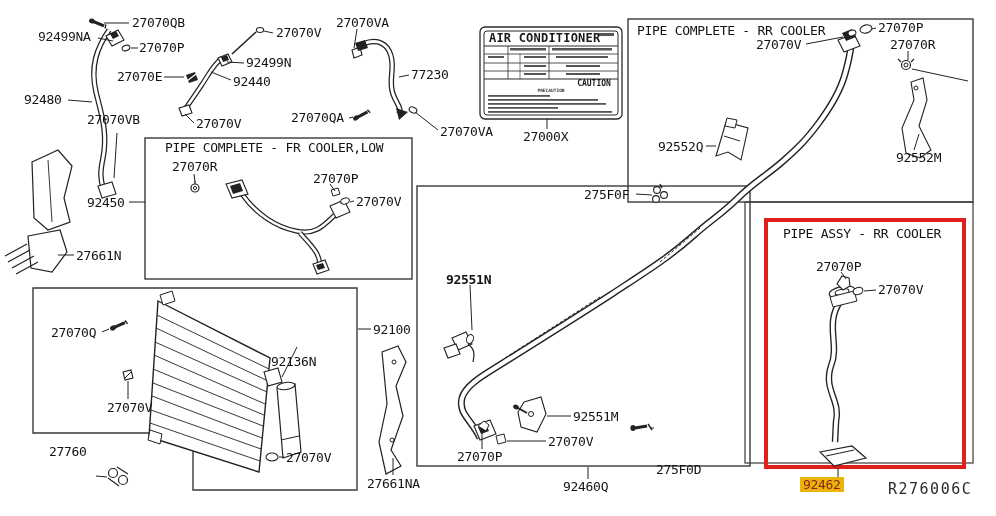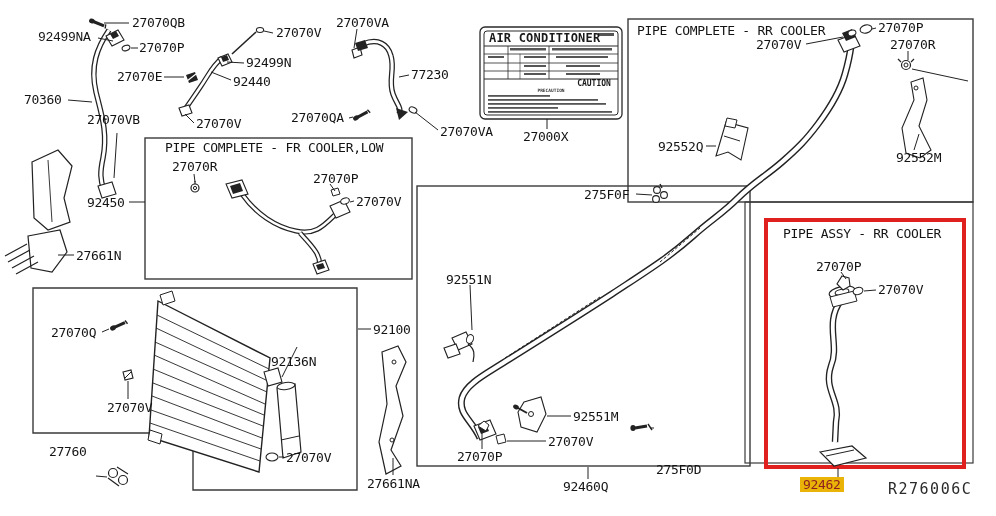--- a/index.html
+++ b/index.html
@@ -290,21 +290,21 @@
 
   <div class="sticker-title">AIR CONDITIONER</div>
   <div class="sticker-caution">CAUTION</div>
   <div class="sticker-precaution">PRECAUTION</div>
 
   <div id="labels">
       <div class="label" style="left: 132px; top: 16px;">27070QB</div>
       <div class="label" style="left: 38px; top: 31px; font-family: Liberation Mono, monospace;">92499NA</div>
       <div class="label" style="left: 139px; top: 41px;">27070P</div>
       <div class="label" style="left: 117px; top: 70px;">27070E</div>
-      <div class="label" style="left: 24px; top: 93px;">70360</div>
+      <div class="label" style="left: 24px; top: 93px;">92480</div>
       <div class="label" style="left: 87px; top: 113px;">27070VB</div>
       <div class="label" style="left: 246px; top: 56px;">92499N</div>
       <div class="label" style="left: 233px; top: 75px;">92440</div>
       <div class="label" style="left: 276px; top: 26px;">27070V</div>
       <div class="label" style="left: 196px; top: 117px;">27070V</div>
       <div class="label" style="left: 336px; top: 16px;">27070VA</div>
       <div class="label" style="left: 411px; top: 68px;">77230</div>
       <div class="label" style="left: 291px; top: 111px;">27070QA</div>
       <div class="label" style="left: 440px; top: 125px;">27070VA</div>
       <div class="label" style="left: 523px; top: 130px;">27000X</div>
@@ -314,21 +314,21 @@
       <div class="label" style="left: 313px; top: 172px;">27070P</div>
       <div class="label" style="left: 356px; top: 195px;">27070V</div>
       <div class="label" style="left: 51px; top: 326px;">27070Q</div>
       <div class="label" style="left: 271px; top: 355px;">92136N</div>
       <div class="label" style="left: 107px; top: 401px;">27070V</div>
       <div class="label" style="left: 286px; top: 451px;">27070V</div>
       <div class="label" style="left: 49px; top: 445px;">27760</div>
       <div class="label" style="left: 373px; top: 323px;">92100</div>
       <div class="label" style="left: 367px; top: 477px;">27661NA</div>
       <div class="label" style="left: 584px; top: 188px;">275F0F</div>
-      <div class="label" style="left: 446px; top: 273px;">92551N</div>
+      <div class="label" style="left: 446px; top: 273px; font-weight: bold;">92551N</div>
       <div class="label" style="left: 573px; top: 410px;">92551M</div>
       <div class="label" style="left: 656px; top: 423px; margin-top: 40px;">275F0D</div>
       <div class="label" style="left: 548px; top: 435px;">27070V</div>
       <div class="label" style="left: 457px; top: 450px;">27070P</div>
       <div class="label" style="left: 563px; top: 480px;">92460Q</div>
       <div class="label" style="left: 756px; top: 38px;">27070V</div>
       <div class="label" style="left: 878px; top: 21px;">27070P</div>
       <div class="label" style="left: 890px; top: 38px;">27070R</div>
       <div class="label" style="left: 658px; top: 140px;">92552Q</div>
       <div class="label" style="left: 896px; top: 151px;">92552M</div>

